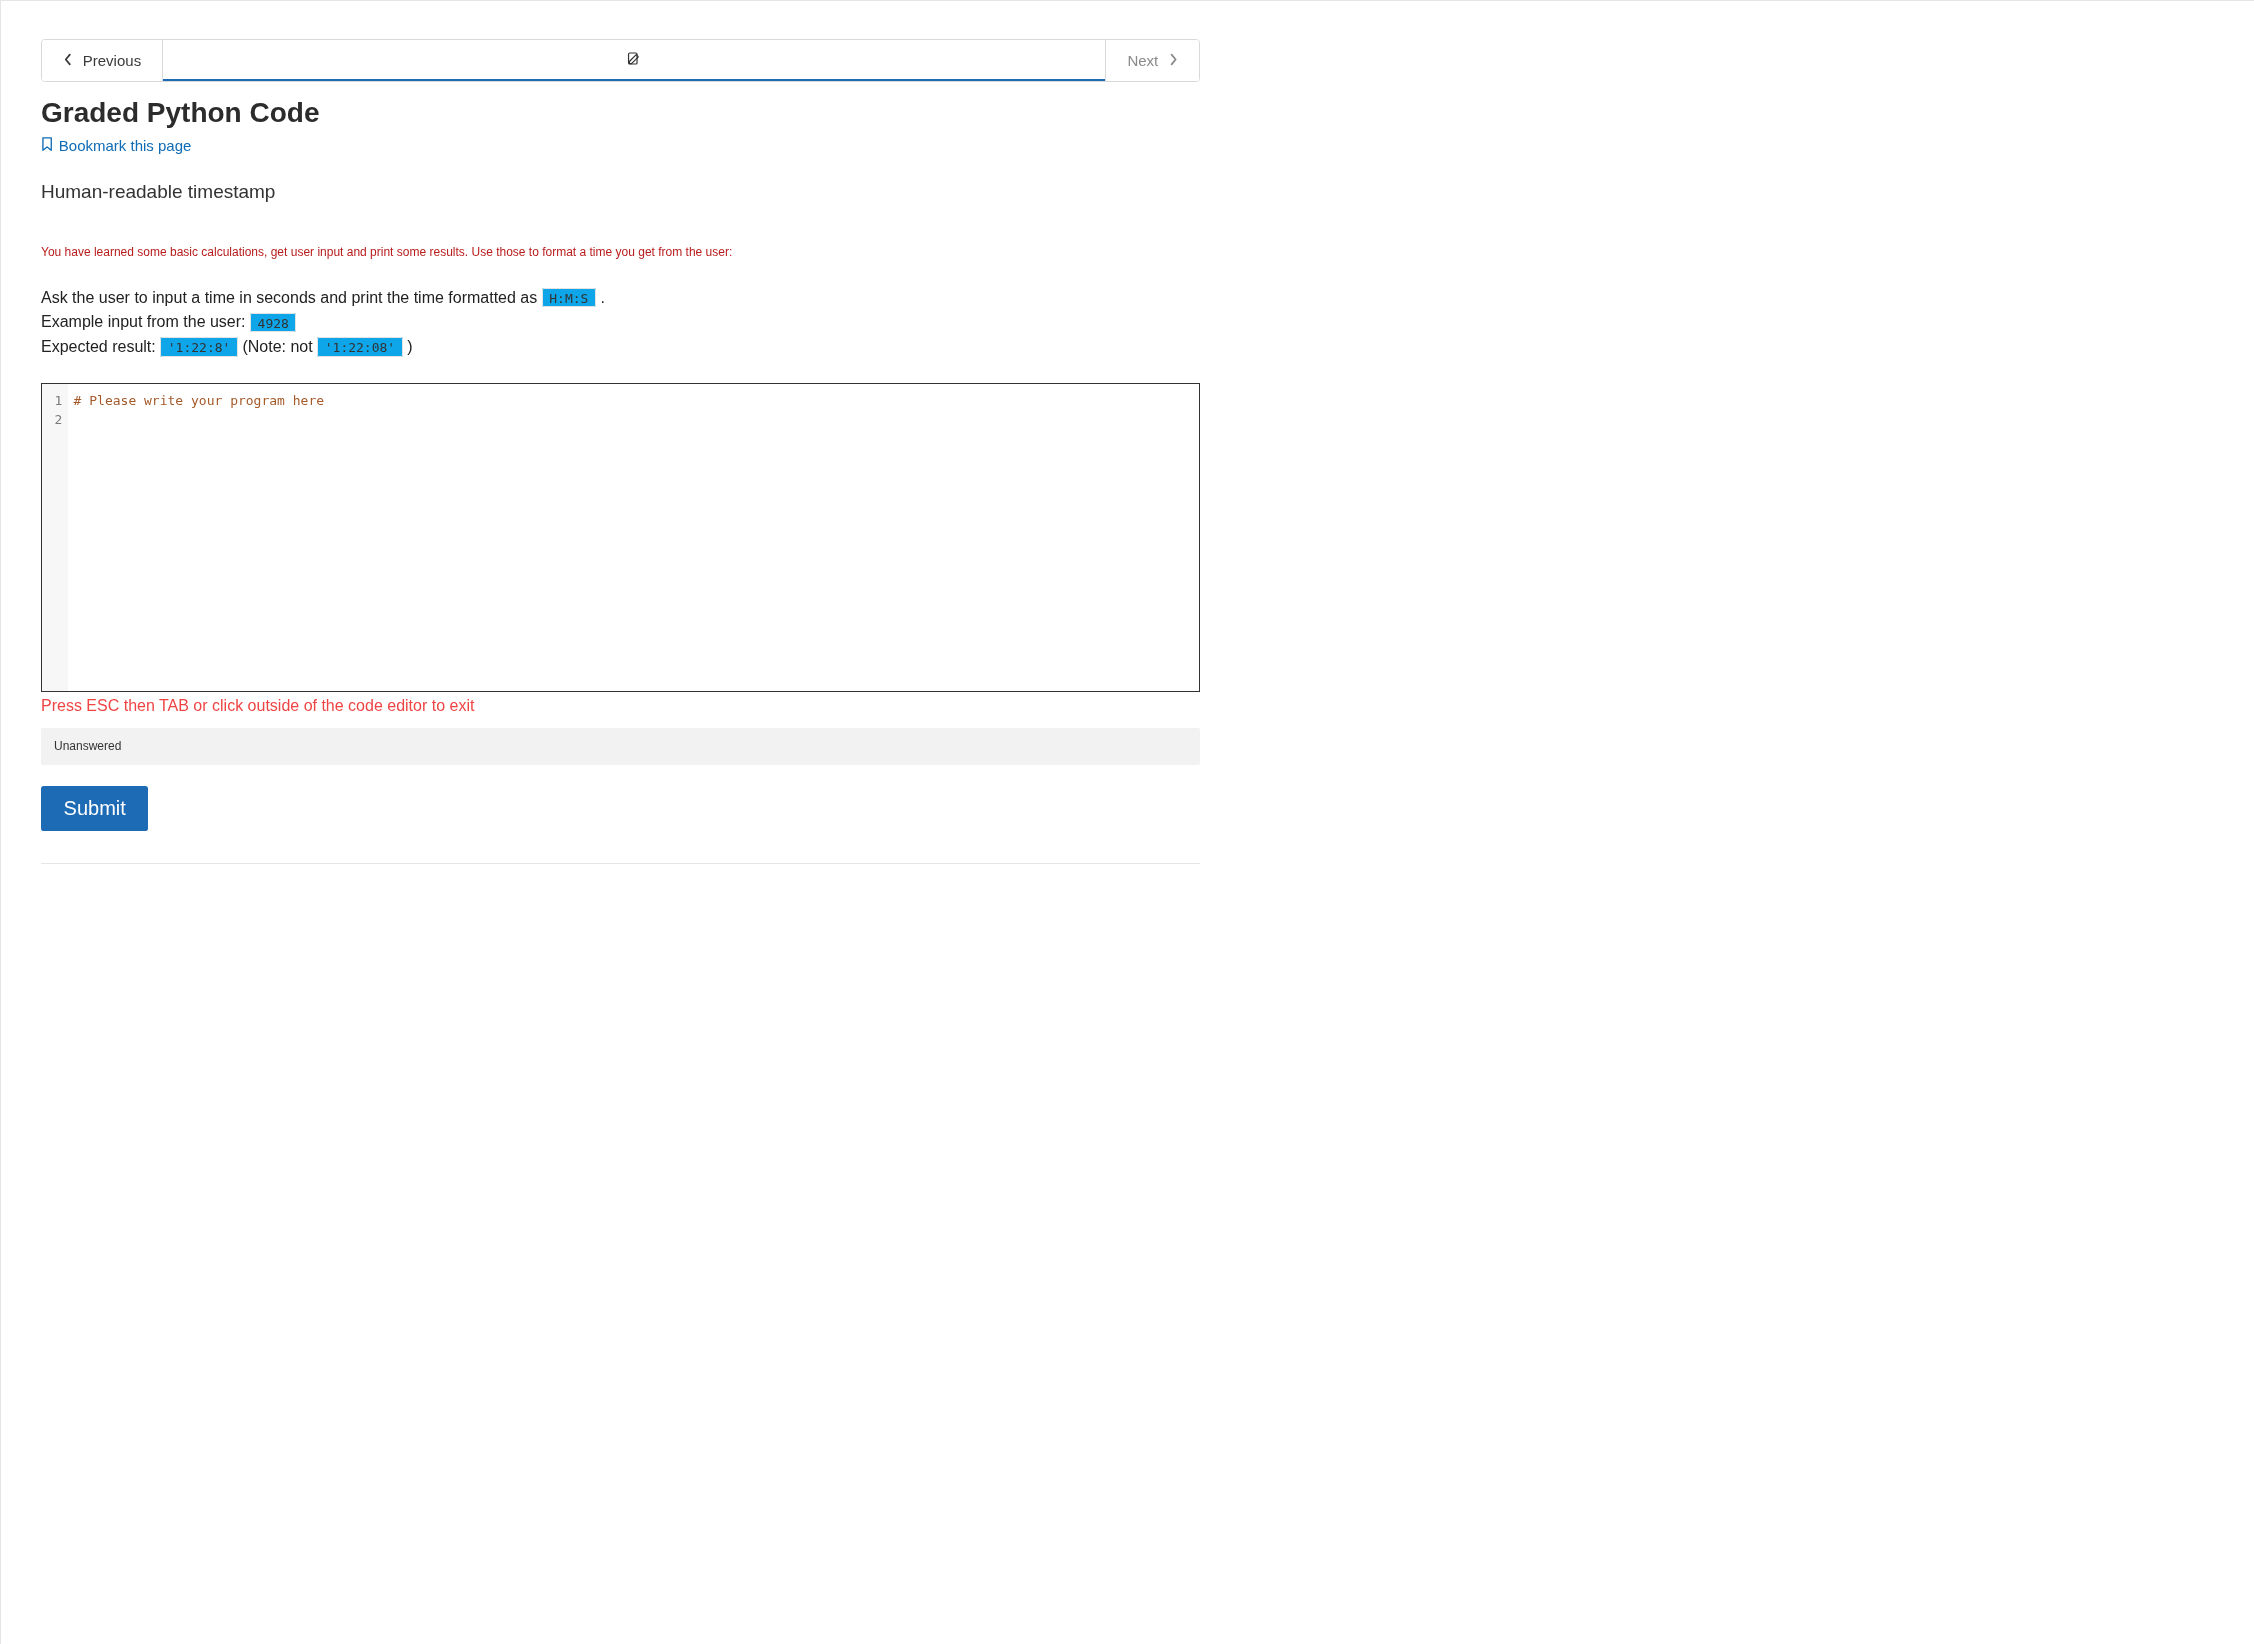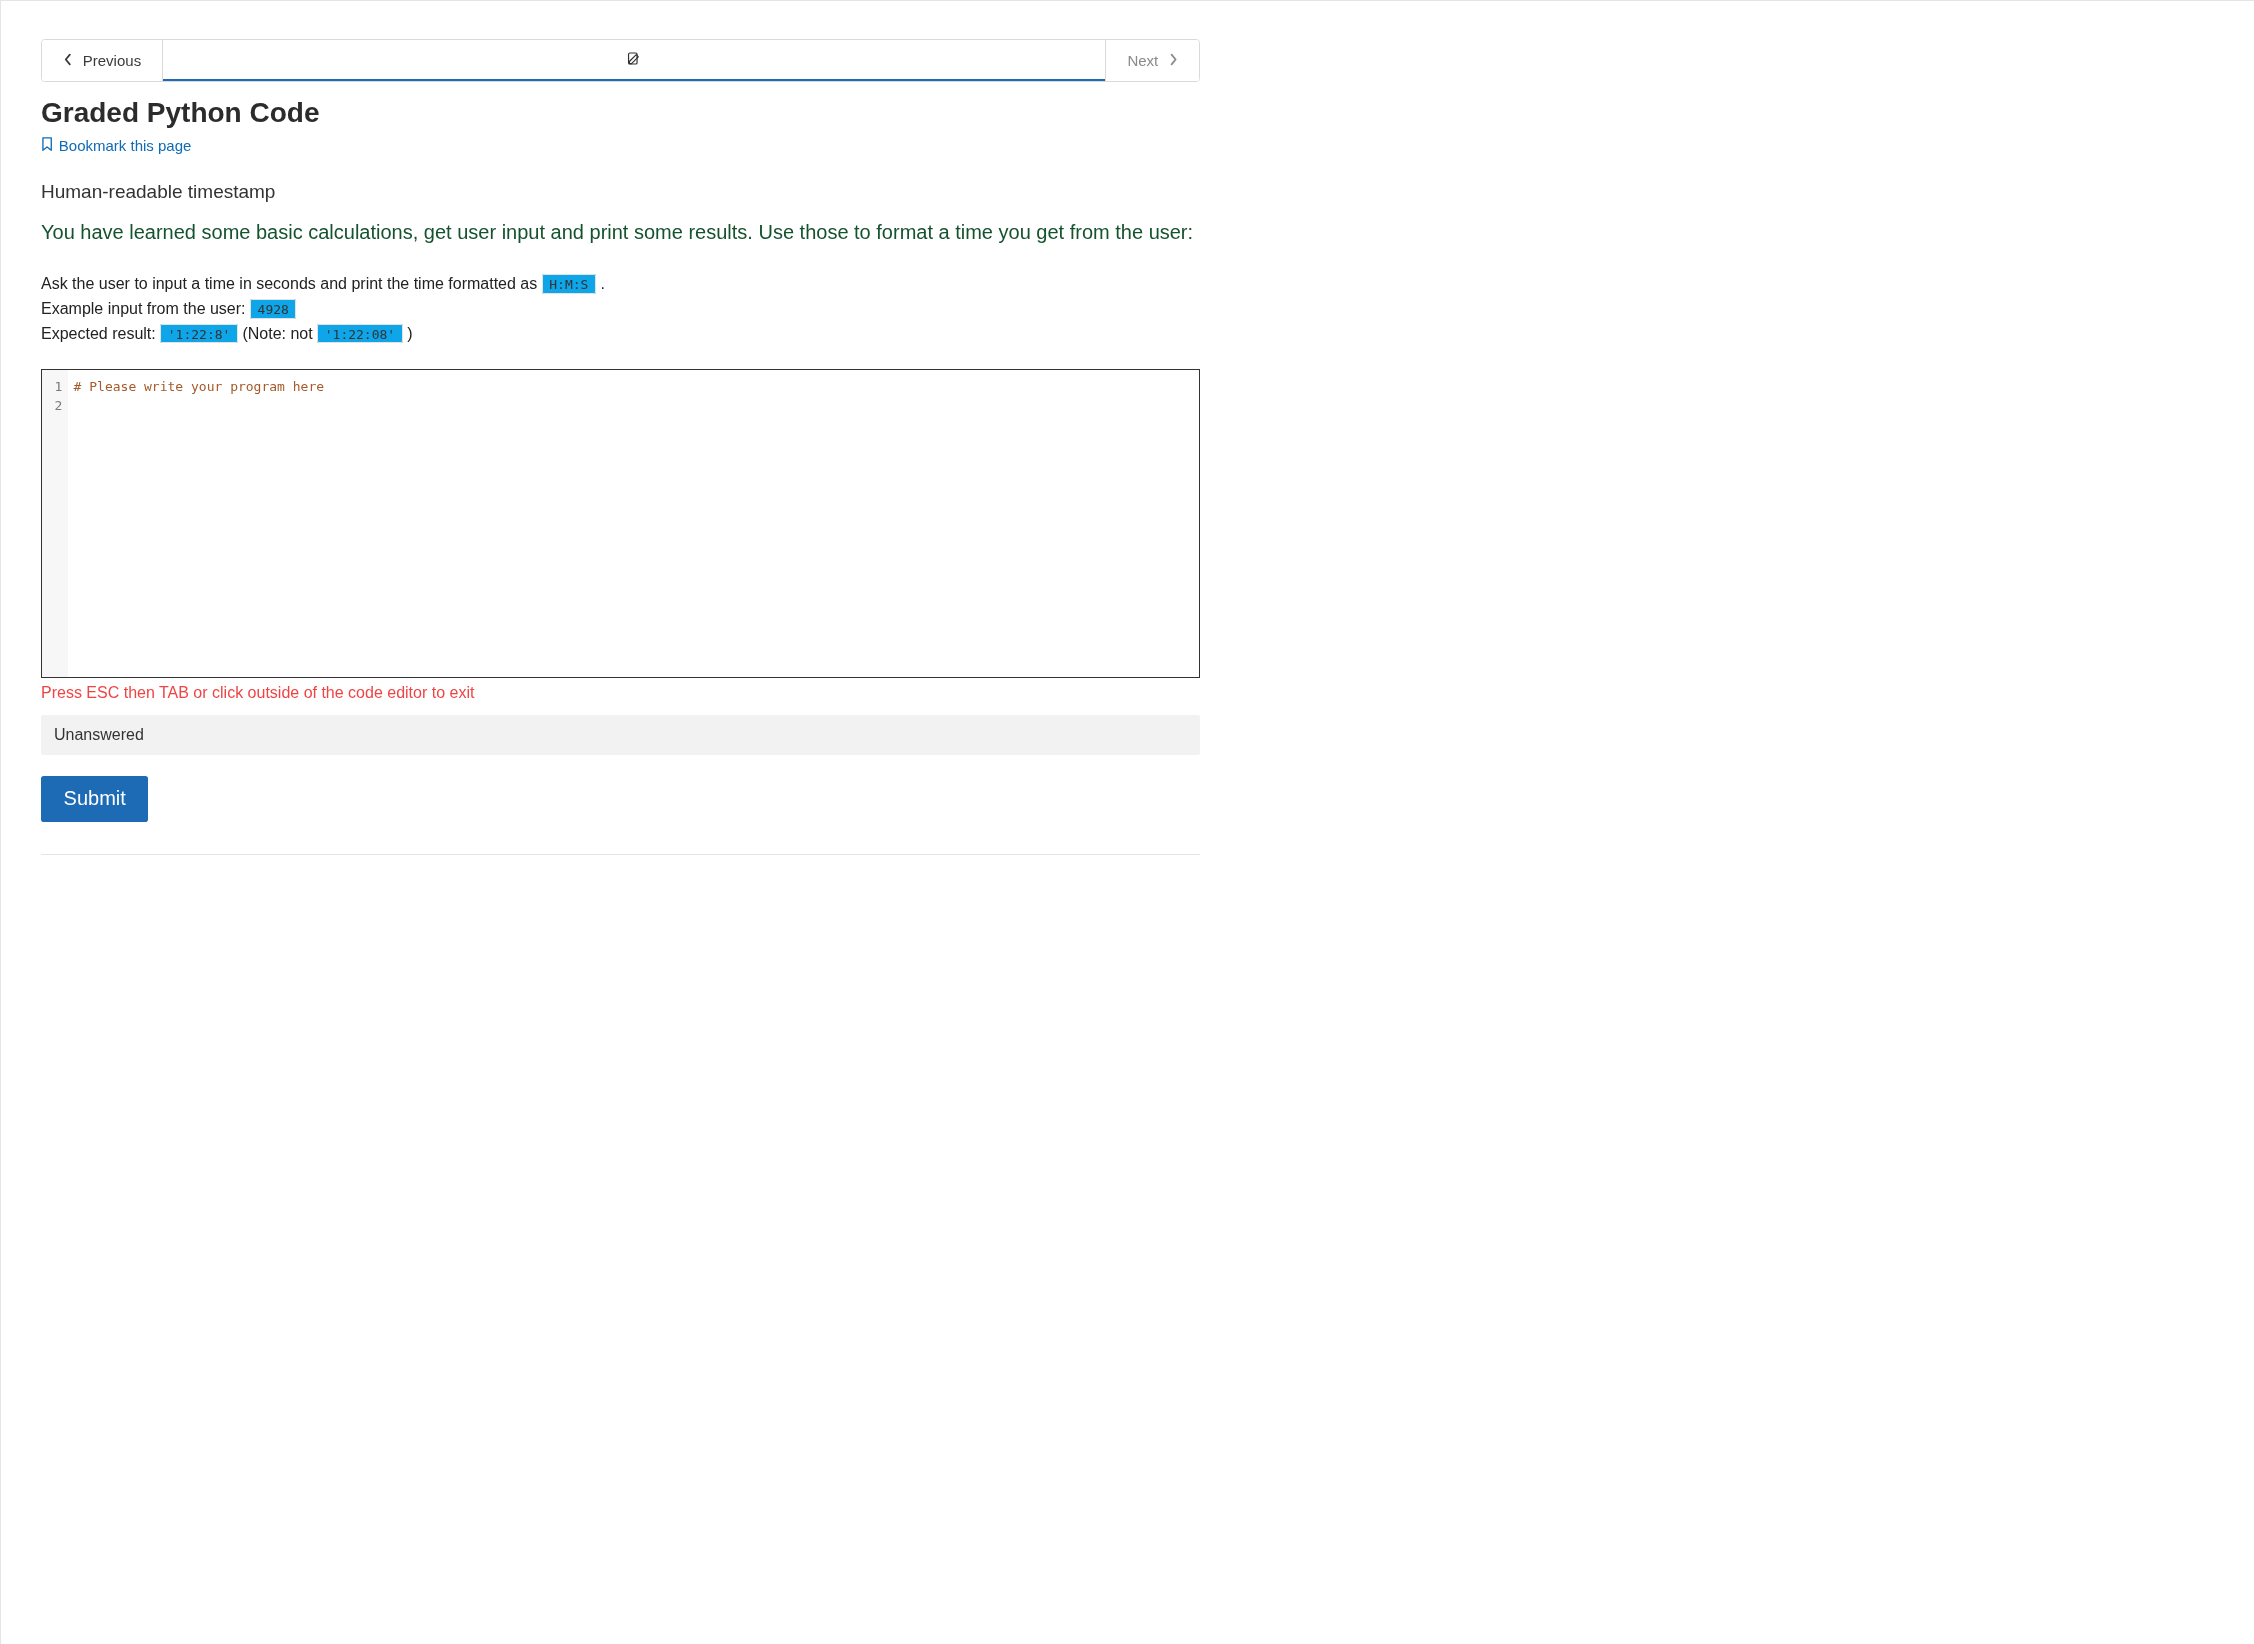--- a/index.html
+++ b/index.html
@@ -78,24 +78,24 @@
     font-weight: 400;
     margin-top: 26px;
     color: #333;
   }
   .points {
     color: #555;
     font-size: 15px;
     margin-top: 11.3px;
   }
   .body-text {
-    font-size: 20px;
+    font-size: 12px;
     line-height: 1.55;
-    margin-top: 14px;
-    color: #14532d;
+    margin-top: 40px;
+    color: #b91c1c;
   }
   .lines { margin-top: 24.5px; font-size: 16px; line-height: 1.55; color:#222;}
   code.inline {
     font-family: Menlo, Consolas, "DejaVu Sans Mono", monospace;
     font-size: 13px;
     background: #0ea5e9;
     border: 0.9px solid #e3e3e3;
     border-radius: 1.9px;
     padding: 1.9px 6.6px 0.9px 6.6px;
     color: #333;
@@ -130,21 +130,21 @@
   }
   .code-comment { color: #a55a2a; }
   .editor-hint {
     font-size: 16px;
     color: #ef4444;
     margin-top: 5.6px;
   }
   .status-bar {
     background: #f2f2f2;
     padding: 11.3px 13px;
-    font-size: 16px;
+    font-size: 12px;
     color: #333;
     margin-top: 13px;
     border-radius: 1.9px;
   }
   .submit-btn {
     margin-top: 21px;
     background: #1d6ab5;
     color: #fff;
     border: none;
     padding: 11.3px 22.6px;

